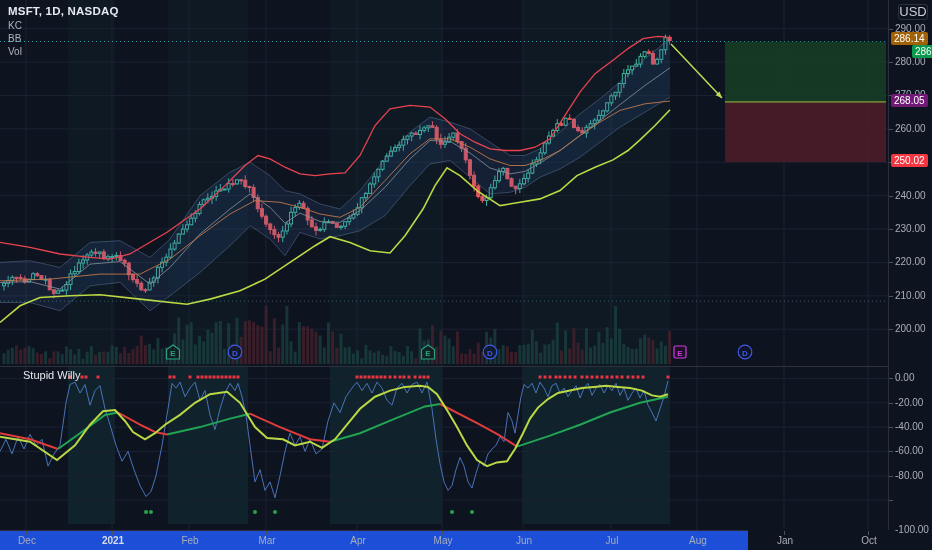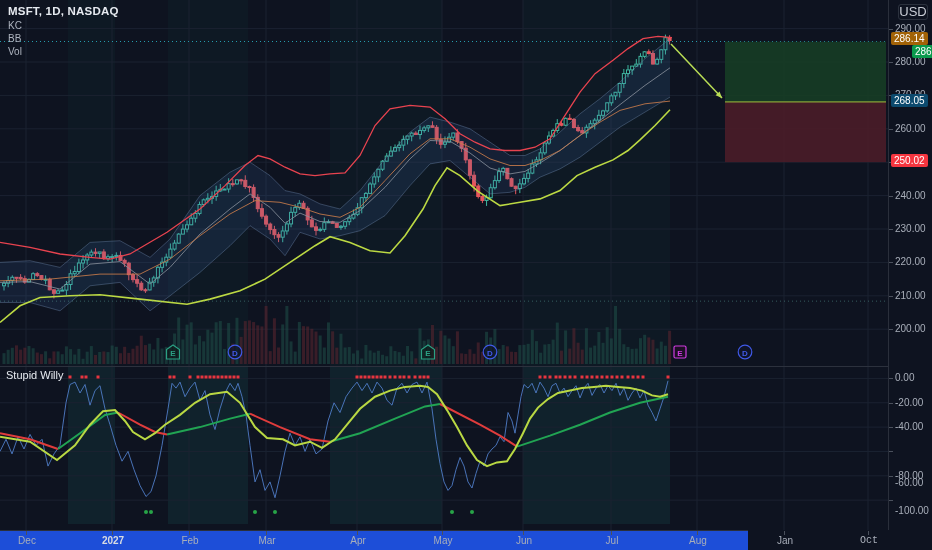--- a/index.html
+++ b/index.html
@@ -7,21 +7,21 @@
     position:relative;width:932px;height:550px;overflow:hidden;
     background:#0e1320;
     font-family:"Liberation Sans","DejaVu Sans",sans-serif;
     -webkit-font-smoothing:antialiased;
   }
   .abs{position:absolute;}
   svg{position:absolute;left:0;display:block;}
   .legend{left:8px;top:4px;z-index:30;}
   .legend-title{font-size:11.5px;font-weight:bold;color:#e6eaf0;letter-spacing:.2px;line-height:15px;}
   .legend-row{font-size:10px;color:#aeb4bf;line-height:13px;}
-  .pane2-title{left:6px;top:369px;z-index:30;font-size:11px;color:#e6eaf0;}
+  .pane2-title{left:23px;top:369px;z-index:30;font-size:11px;color:#e6eaf0;}
   .price-axis{left:888px;top:0;width:44px;height:530px;border-left:1px solid #2a2f3b;background:#0e1320;z-index:20;}
   .time-axis{left:0;top:530px;width:748px;height:20px;border-top:1px solid #2a2f3b;background:#1d4ed8;z-index:20;}
   .ptick{position:absolute;left:6px;font-size:10px;color:#a8aeb9;transform:translateY(-6px);white-space:nowrap;}
   .ptick-dash{position:absolute;left:0;width:4px;height:1px;background:#4a505c;}
   .plabel{position:absolute;left:2px;font-size:10px;color:#ffffff;padding:1px 3px;border-radius:2px;transform:translateY(-8px);white-space:nowrap;z-index:5;}
   .ttick{position:absolute;top:4px;font-size:10px;color:#a8aeb9;transform:translateX(-50%);white-space:nowrap;}
   .ttick.bold{color:#d7dbe2;font-weight:bold;}
   .ttick-dash{position:absolute;top:0;width:1px;height:4px;background:#4a505c;}
   .usd-btn{position:absolute;left:9px;top:4px;width:28px;height:14px;line-height:14px;text-align:center;
     font-size:13px;color:#c9cdd5;border:1px solid #40465299;border-radius:3px;}
@@ -728,54 +728,54 @@
       <div class="ptick-dash" style="top: 229px;"></div>
       <div class="ptick" style="top: 229px;">230.00</div>
       <div class="ptick-dash" style="top: 262.4px;"></div>
       <div class="ptick" style="top: 262.4px;">220.00</div>
       <div class="ptick-dash" style="top: 295.8px;"></div>
       <div class="ptick" style="top: 295.8px;">210.00</div>
       <div class="ptick-dash" style="top: 329.2px;"></div>
       <div class="ptick" style="top: 329.2px;">200.00</div>
       <div class="plabel" style="top: 40.4px; background: #a16207;">286.14</div>
       <div class="plabel" style="top: 52.5px; background: rgb(10, 154, 77); margin-left: 21px;">286.08</div>
-      <div class="plabel" style="top: 101.9px; background: #0c4a6e;">268.05</div>
+      <div class="plabel" style="top: 101.9px; background: #701a75;">268.05</div>
       <div class="plabel" style="top: 162.1px; background: rgb(245, 53, 63);">250.02</div>
       <div class="ptick-dash" style="top: 378.4px;"></div>
       <div class="ptick" style="top: 378.4px;">0.00</div>
       <div class="ptick-dash" style="top: 402.75px;"></div>
       <div class="ptick" style="top: 402.75px;">-20.00</div>
       <div class="ptick-dash" style="top: 427.1px;"></div>
       <div class="ptick" style="top: 427.1px;">-40.00</div>
       <div class="ptick-dash" style="top: 451.45px;"></div>
-      <div class="ptick" style="top: 451.45px; margin-top: 32px;">-60.00</div>
+      <div class="ptick" style="top: 451.45px;">-60.00</div>
       <div class="ptick-dash" style="top: 475.8px;"></div>
       <div class="ptick" style="top: 475.8px;">-80.00</div>
       <div class="ptick-dash" style="top: 500.15px;"></div>
-      <div class="ptick" style="top: 511px;">-100.00</div>
+      <div class="ptick" style="top: 530px;">-100.00</div>
     </div>
 
   <div class="abs time-axis" id="time-axis">
       <div class="ttick-dash" style="left: 26px;"></div>
       <div class="ttick" style="left: 27px;">Dec</div>
       <div class="ttick-dash" style="left: 112px;"></div>
-      <div class="ttick bold" style="left: 113px;">2027</div>
+      <div class="ttick bold" style="left: 113px;">2021</div>
       <div class="ttick-dash" style="left: 189px;"></div>
       <div class="ttick" style="left: 190px;">Feb</div>
       <div class="ttick-dash" style="left: 266px;"></div>
       <div class="ttick" style="left: 267px;">Mar</div>
       <div class="ttick-dash" style="left: 357px;"></div>
       <div class="ttick" style="left: 358px;">Apr</div>
       <div class="ttick-dash" style="left: 442px;"></div>
       <div class="ttick" style="left: 443px;">May</div>
       <div class="ttick-dash" style="left: 523px;"></div>
       <div class="ttick" style="left: 524px;">Jun</div>
       <div class="ttick-dash" style="left: 611px;"></div>
       <div class="ttick" style="left: 612px;">Jul</div>
       <div class="ttick-dash" style="left: 697px;"></div>
       <div class="ttick" style="left: 698px;">Aug</div>
       <div class="ttick-dash" style="left: 784px;"></div>
       <div class="ttick" style="left: 785px;">Jan</div>
       <div class="ttick-dash" style="left: 868px;"></div>
-      <div class="ttick" style="left: 869px; font-family: Liberation Mono, monospace;">Oct</div>
+      <div class="ttick" style="left: 869px;">Oct</div>
     </div>
 
 </div>
 
 </body></html>

